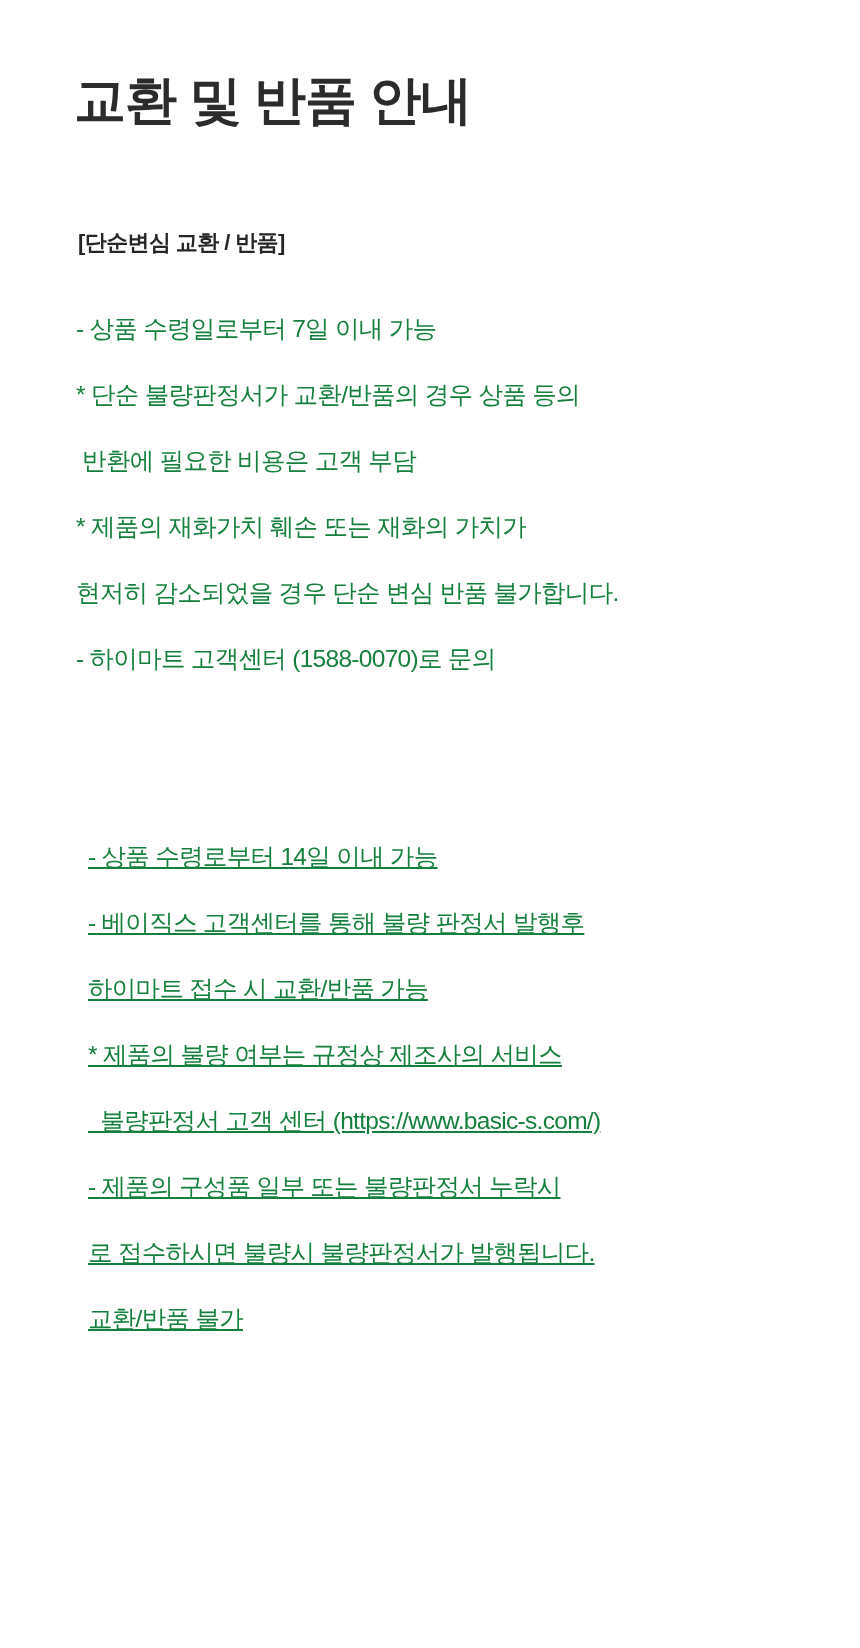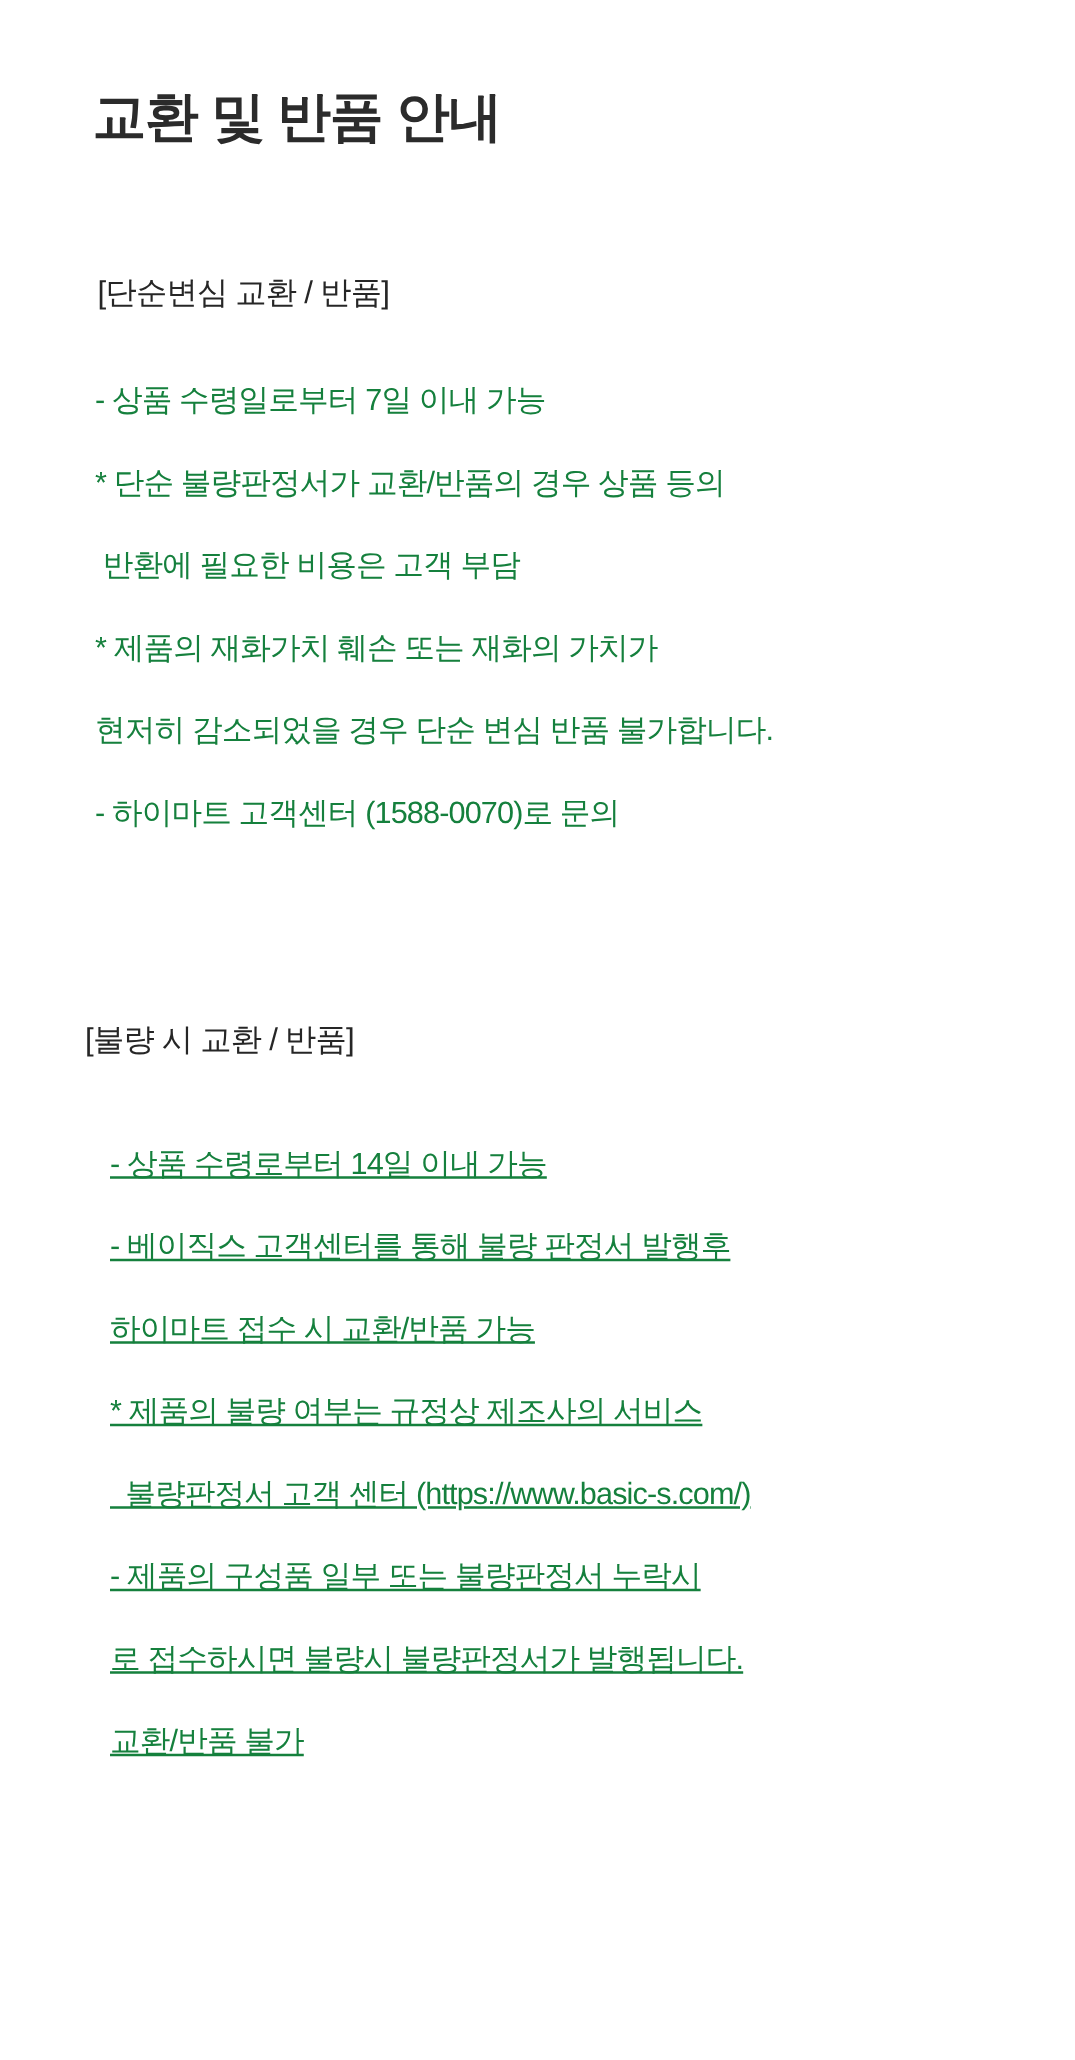--- a/index.html
+++ b/index.html
@@ -15,39 +15,39 @@
     -webkit-font-smoothing: antialiased;
   }
   .page {
     width: 860px;
     min-height: 1648px;
     box-sizing: border-box;
     padding: 58px 60px 60px 68px;
     background: #ffffff;
   }
   .page-title {
-    font-size: 43px;
+    font-size: 52px;
     font-weight: 700;
     letter-spacing: -1px;
     color: #2b2b2b;
     margin: 10px 0 0 6px;
     line-height: 1.25;
   }
   .section {
     margin-top: 0;
   }
   .section-1 {
     margin-top: 96px;
   }
   .section-2 {
     margin-top: 132px;
   }
   .section-heading {
-    font-size: 25px;
-    font-weight: 400;
+    font-size: 22px;
+    font-weight: 700;
     color: #262626;
     letter-spacing: -0.6px;
     margin: 0 0 0 2px;
     line-height: 1.3;
   }
   .section-1 .section-heading {
     margin-left: 10px;
   }
   .section-2 .section-heading {
     margin-left: 0px;
@@ -80,21 +80,20 @@
       <div class="line">- 상품 수령일로부터 7일 이내 가능</div>
       <div class="line">* 단순 불량판정서가 교환/반품의 경우 상품 등의</div>
       <div class="line"> 반환에 필요한 비용은 고객 부담</div>
       <div class="line">* 제품의 재화가치 훼손 또는 재화의 가치가</div>
       <div class="line">현저히 감소되었을 경우 단순 변심 반품 불가합니다.</div>
       <div class="line">- 하이마트 고객센터 (1588-0070)로 문의</div>
     </div>
   </div>
 
   <div class="section section-2">
-    <div class="section-heading">[불량 시 교환 / 반품]</div>
     <div class="lines">
       <div class="line">- 상품 수령로부터 14일 이내 가능</div>
       <div class="line">- 베이직스 고객센터를 통해 불량 판정서 발행후</div>
       <div class="line">하이마트 접수 시 교환/반품 가능</div>
       <div class="line">* 제품의 불량 여부는 규정상 제조사의 서비스</div>
       <div class="line">  불량판정서 고객 센터 (https://www.basic-s.com/)</div>
       <div class="line">- 제품의 구성품 일부 또는 불량판정서 누락시</div>
       <div class="line">로 접수하시면 불량시 불량판정서가 발행됩니다.</div>
       <div class="line">교환/반품 불가</div>
     </div>

